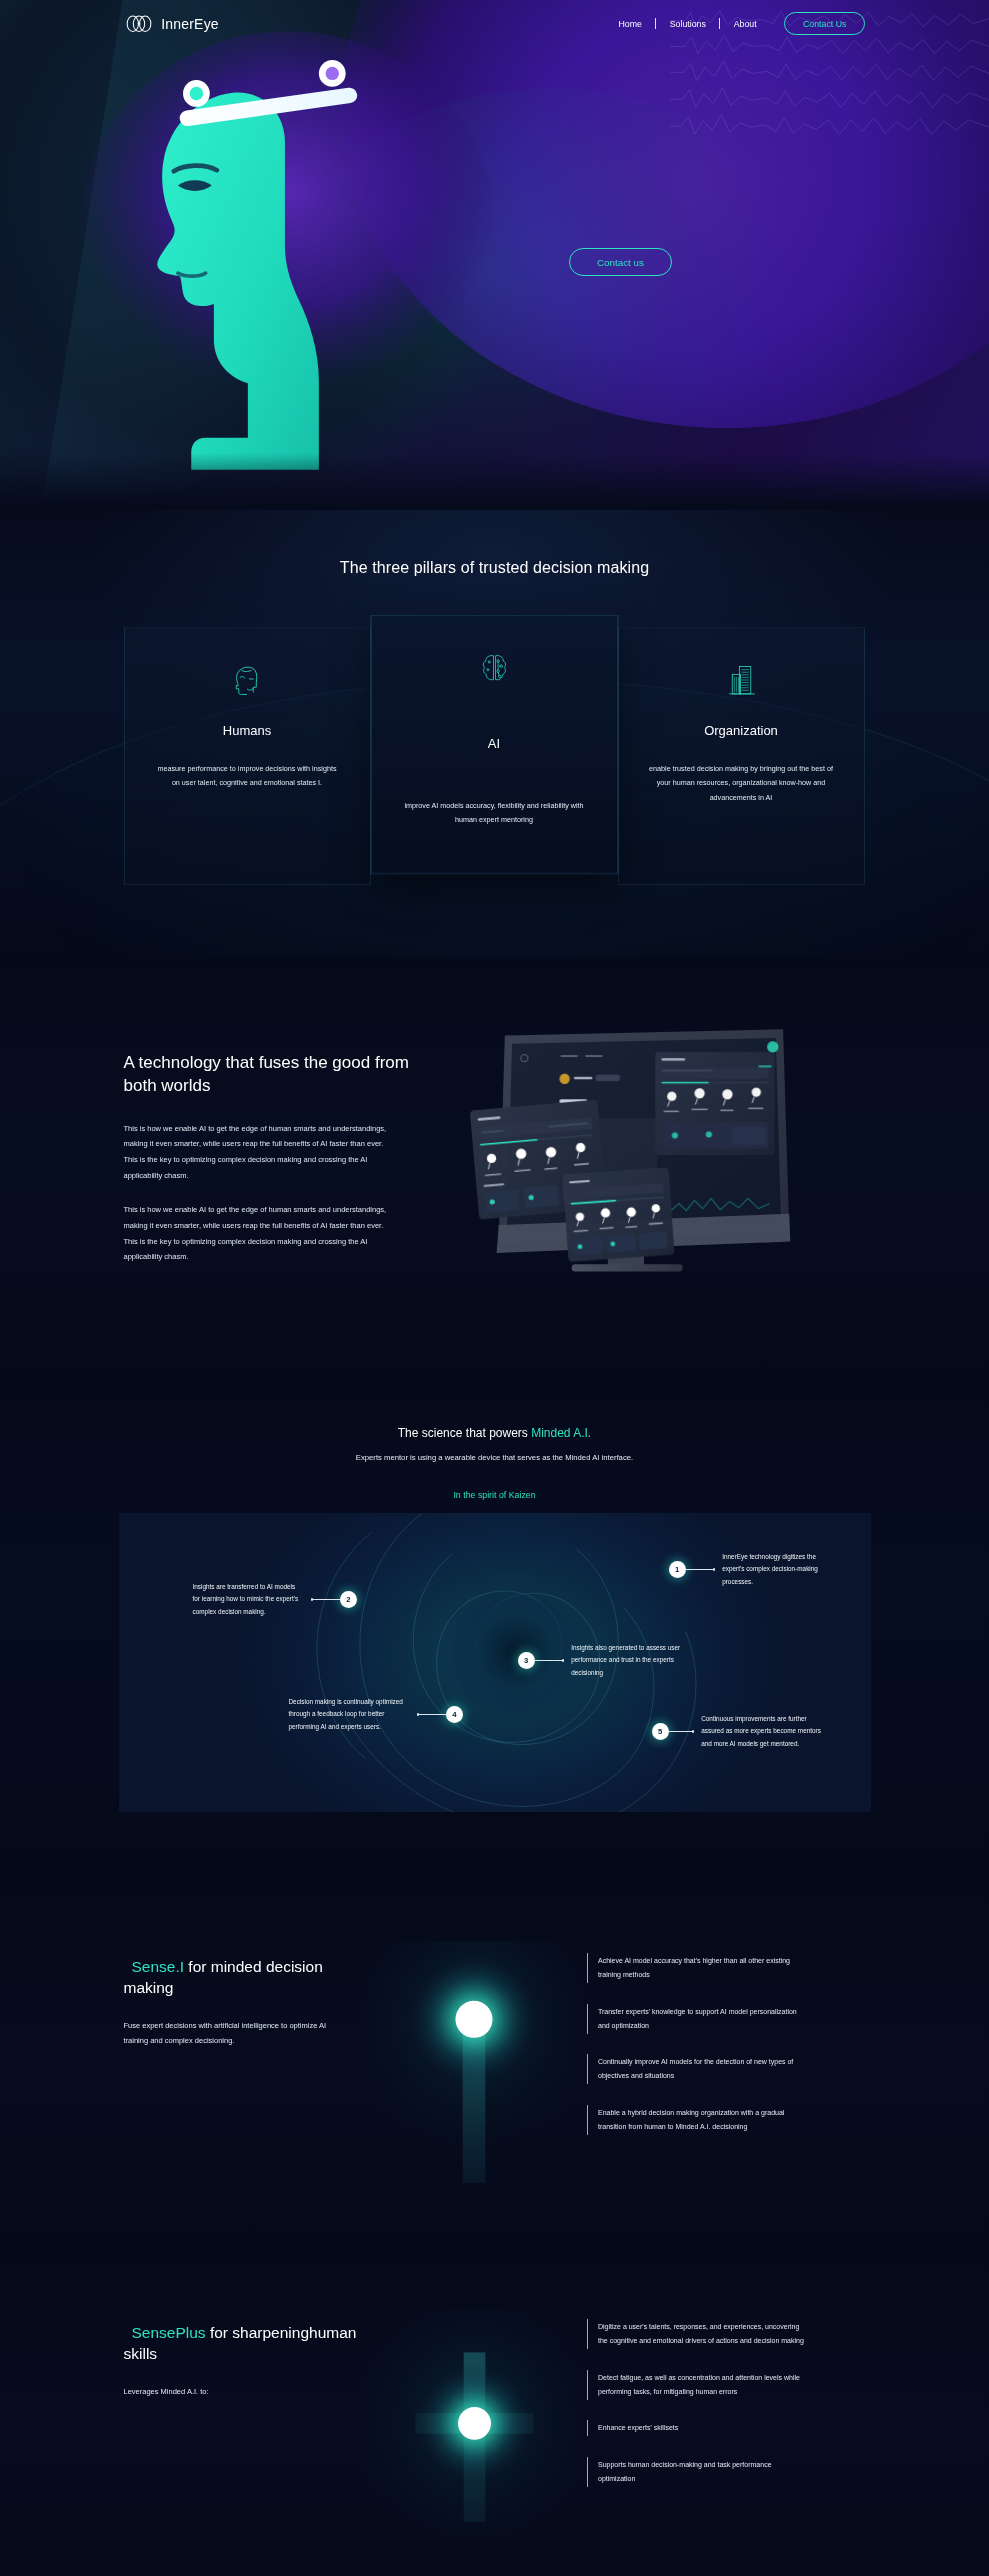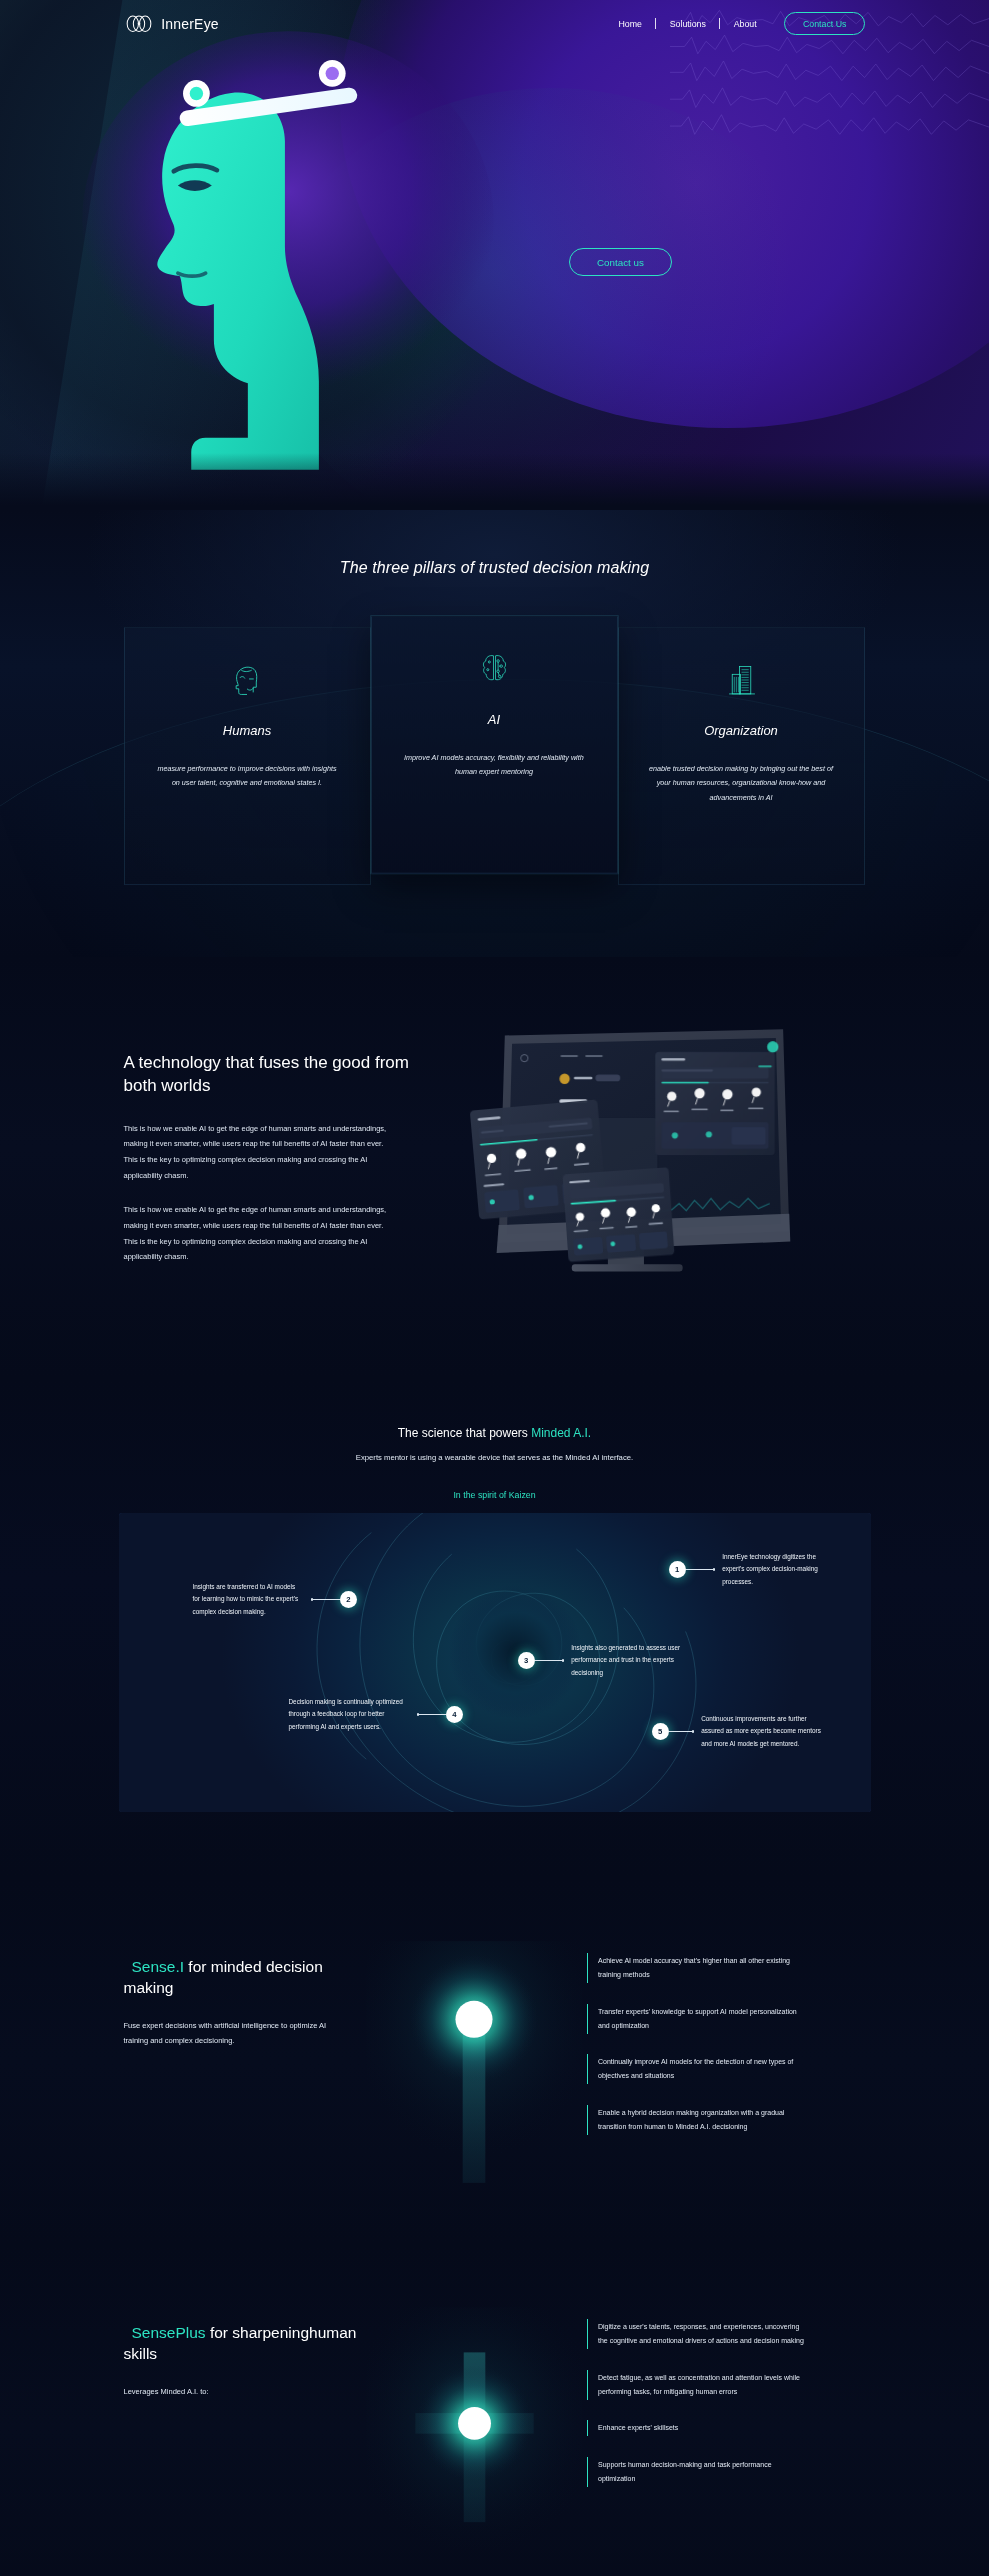--- a/index.html
+++ b/index.html
@@ -87,21 +87,20 @@
     border-radius: 20.6px; color: #2de3c2; font-size: 9.8px; padding: 7.7px 27px; cursor: pointer;
     background: transparent;
   }
 
   
   .pillars {
     position: relative; padding: 49px 0 72px; overflow: hidden;
     background:
       radial-gradient(ellipse 567px 268px at 50% 10%, #0f1c38 0%, rgba(9,14,32,0) 72%),
       linear-gradient(180deg, #060b1c 0%, #081229 35%, #050a1a 100%);
-    font-style: italic;
   }
   .pillars-curve {
     position: absolute; left: -103px; bottom: -289px; width: 1236px; height: 567px;
     border-radius: 50%;
     border-top: 0.8px solid rgba(60,140,160,.22);
     background: radial-gradient(ellipse at 50% 0%, rgba(20,70,90,.16) 0%, rgba(0,0,0,0) 62%);
   }
   .section-title {
     text-align: center; font-size: 16px; font-weight: 400; color: #fff; letter-spacing: 0.1px;
     position: relative; z-index: 2;
@@ -118,20 +117,21 @@
     border-right: 0.5px solid rgba(70,150,180,.18);
     border-top: 0.5px solid rgba(70,150,180,.10);
     border-bottom: 0.5px solid rgba(70,150,180,.10);
   }
   .pillar-card.featured {
     background: linear-gradient(180deg, rgba(10,22,46,.92) 0%, rgba(6,12,30,.92) 100%);
     box-shadow: 0 0 0 0.5px rgba(70,170,190,.30), 0 15.5px 36px rgba(0,0,0,.45);
     transform: translateY(-11.3px);
     min-height: 258px;
     z-index: 3;
+    gap: 24px;
   }
   .pillar-icon { height: 44px; display: flex; align-items: center; justify-content: center; margin-bottom: 20.6px; }
   .pillar-name { font-size: 13px; font-weight: 400; color: #fff; margin-bottom: 24px; text-align: center; }
   .pillar-desc { font-size: 7.2px; line-height: 2.05; color: #e3ebf5; text-align: center; }
 
   
   .tech {
     position: relative; padding: 52px 0 98px; overflow: hidden;
     background: linear-gradient(180deg, #050a1a 0%, #070d20 45%, #050a1a 100%);
   }

